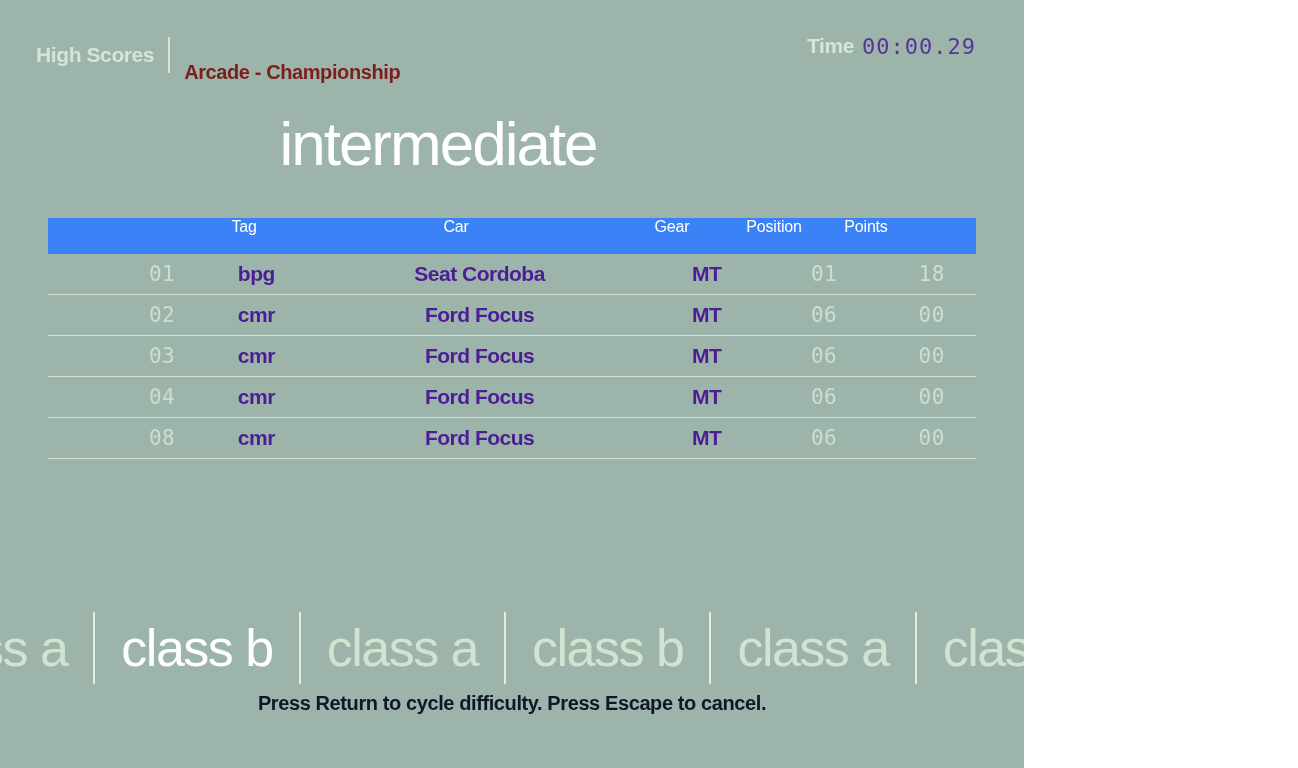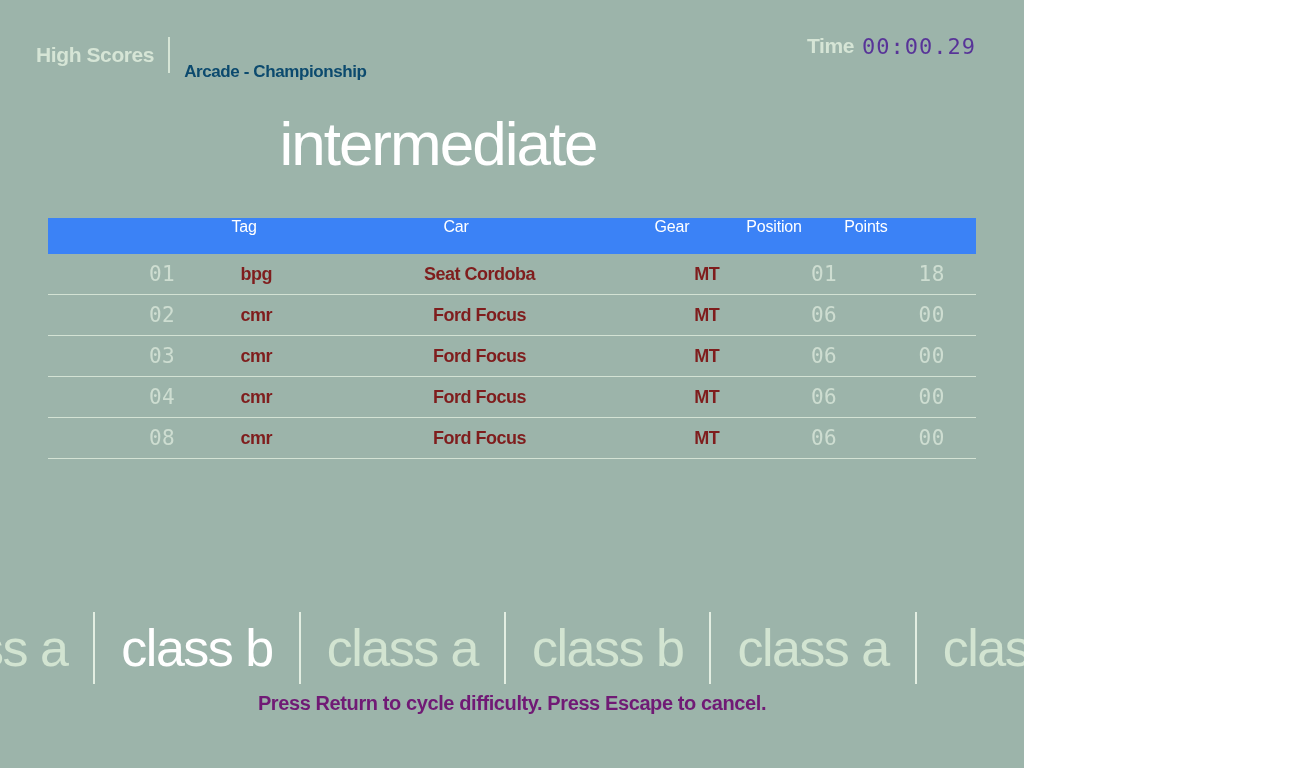--- a/index.html
+++ b/index.html
@@ -48,23 +48,23 @@
     white-space: nowrap;
   }
   .hs-divider {
     width: 2px;
     height: 36px;
     background: #d6e5d6;
     margin: 0 14px;
     flex: none;
   }
   .hs-mode {
-    font-size: 17px;
-    font-weight: bold;
-    color: #0c4a6e;
+    font-size: 20px;
+    font-weight: bold;
+    color: #7f1d1d;
     letter-spacing: -0.4px;
     white-space: nowrap;
     margin-top: 34px;
   }
   #time-group {
     position: absolute;
     right: 48px;
     top: 0;
     height: 42px;
     display: flex;
@@ -132,23 +132,23 @@
   }
 
   .cell-mono {
     font-family: "DejaVu Sans Mono", monospace;
     font-size: 21px;
     color: #d9e7da;
     opacity: 0.82;
     letter-spacing: 0.5px;
   }
   .cell-bold {
-    font-size: 18px;
-    font-weight: bold;
-    color: #7f1d1d;
+    font-size: 21px;
+    font-weight: bold;
+    color: #4c1d95;
     letter-spacing: -0.5px;
   }
 
   
   #class-carousel {
     position: absolute;
     left: 0;
     top: 602px;
     width: 1024px;
     height: 92px;
@@ -181,21 +181,21 @@
 
   
   #footer-hint {
     position: absolute;
     left: 0;
     top: 692px;
     width: 1024px;
     text-align: center;
     font-size: 20px;
     font-weight: bold;
-    color: #701a75;
+    color: #0f172a;
     letter-spacing: -0.4px;
   }
 </style>
 </head>
 <body>
 
 <div id="game-viewport">
 
   <div id="topbar">
     <div id="hs-group">

